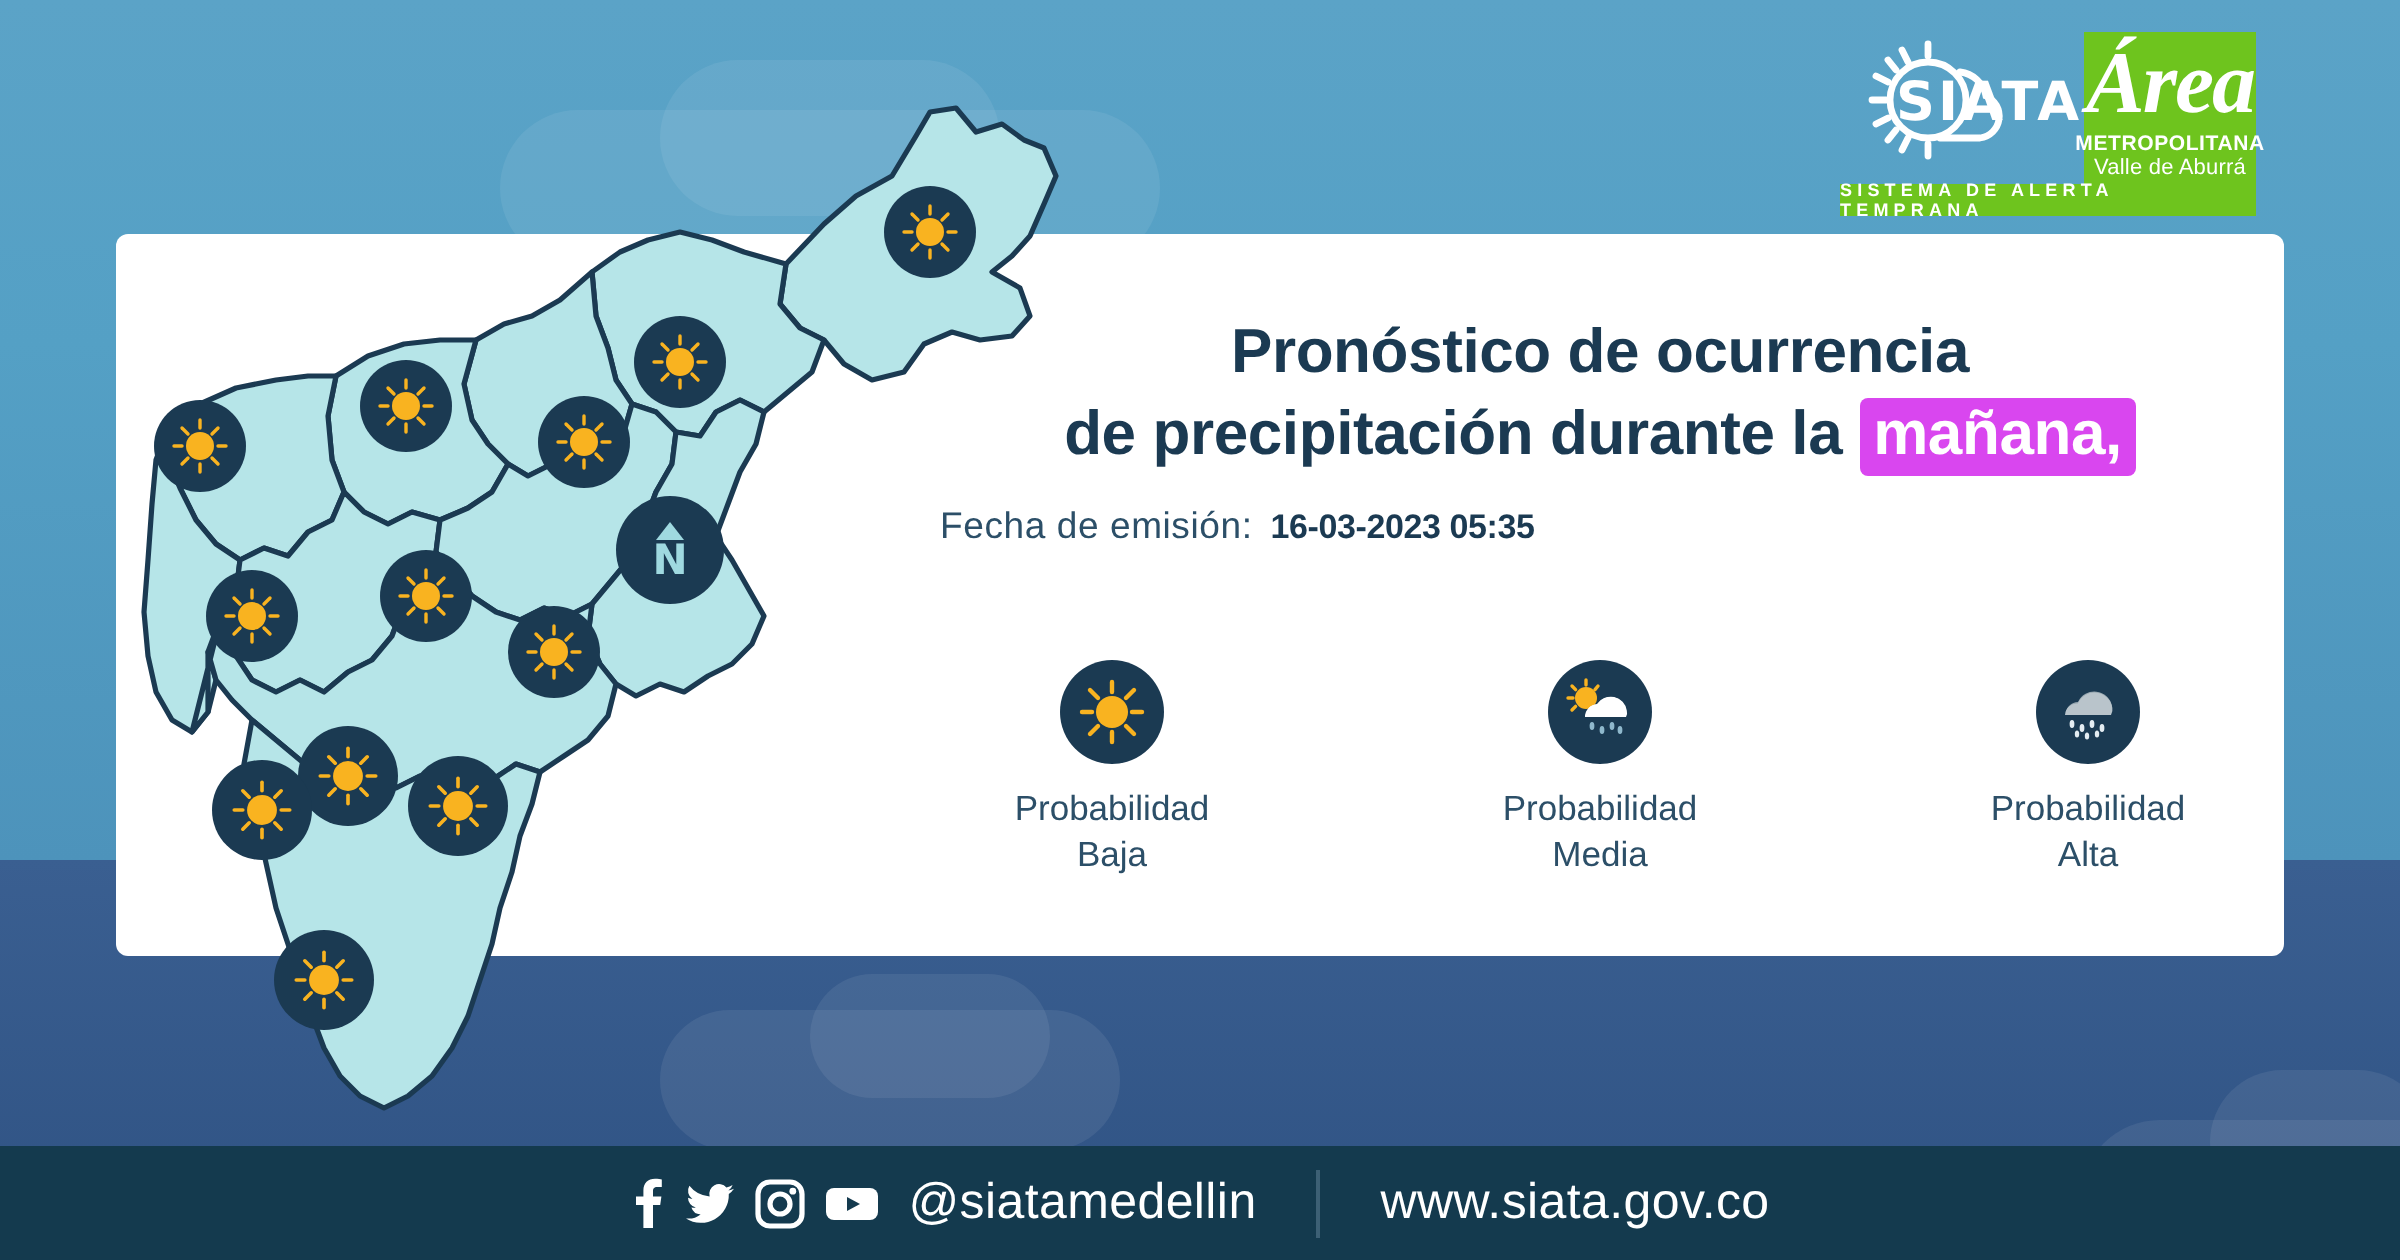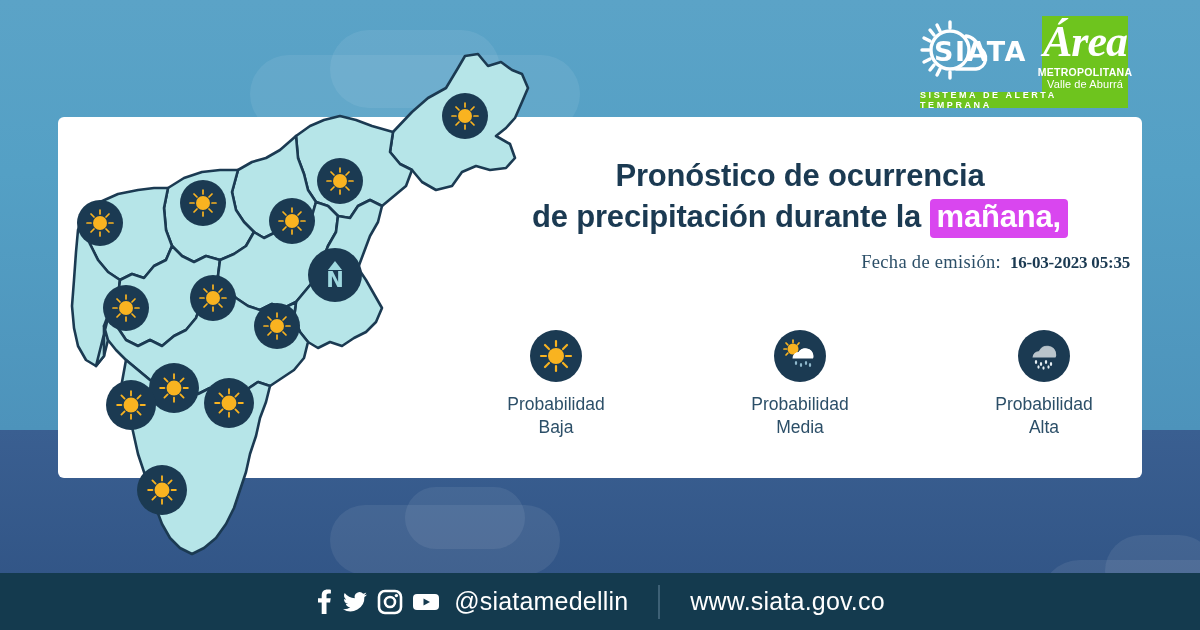--- a/index.html
+++ b/index.html
@@ -27,21 +27,21 @@
   .footer{position:absolute;left:0;bottom:0;width:1200px;height:57px;background:#143a4e;
     display:flex;align-items:center;justify-content:center;gap:0;}
   .footer-inner{display:flex;align-items:center;gap:14px;}
   .social{display:flex;align-items:center;gap:9px;}
   .social svg{display:block;}
   .handle{color:#ffffff;font-size:25px;letter-spacing:.2px;}
   .divider{width:2px;height:34px;background:#3d6075;margin:0 16px;}
   .weburl{color:#ffffff;font-size:25px;letter-spacing:.2px;}
 
   
-  .logos{position:absolute;right:72px;top:16px;display:flex;align-items:flex-start;gap:14px;}
+  .logos{position:absolute;right:72px;top:16px;display:flex;align-items:flex-start;gap:0;}
   .siata-logo{position:relative;width:120px;height:70px;}
   .siata-word{position:absolute;left:26px;top:20px;color:#fff;font-size:27px;font-weight:bold;
     letter-spacing:1.5px;font-family:"DejaVu Sans", sans-serif;}
   .area-logo{width:86px;height:84px;background:#6ec41e;position:relative;
     display:flex;flex-direction:column;align-items:center;justify-content:flex-start;}
   .area-script{color:#fff;font-size:44px;font-family:"Liberation Serif", serif;font-style:italic;
     font-weight:bold;line-height:1;margin-top:4px;letter-spacing:-1px;}
   .area-l1{color:#fff;font-size:10.5px;font-weight:bold;letter-spacing:.3px;margin-top:2px;}
   .area-l2{color:#fff;font-size:11px;letter-spacing:.1px;}
   .tagline{position:absolute;right:72px;top:92px;width:208px;height:16px;background:#6ec41e;
@@ -50,21 +50,21 @@
 
   
   .card{position:absolute;left:58px;top:117px;width:1084px;height:361px;background:#ffffff;
     border-radius:6px;}
 
   
   .textblock{position:absolute;left:470px;top:155px;width:660px;text-align:center;}
   .title{color:#1b3a52;font-size:31px;font-weight:bold;line-height:1.33;letter-spacing:-.2px;}
   .title .hl{background:#d946ef;color:#ffffff;border-radius:4px;padding:1px 7px 3px 7px;
     display:inline-block;line-height:1.12;}
-  .datewrap{margin-top:14px;display:flex;align-items:baseline;justify-content:flex-end;gap:9px;font-family:Liberation Serif, serif;}
+  .datewrap{margin-top:14px;display:flex;align-items:baseline;justify-content:flex-start;gap:9px;}
   .datelabel{color:#2c4f68;font-size:18.5px;letter-spacing:.3px;}
   .dateval{color:#1b3a52;font-size:17px;font-weight:bold;letter-spacing:-.2px;}
 
   
   .legend{position:absolute;left:470px;top:330px;width:660px;display:flex;justify-content:center;gap:104px;}
   .legend-item{display:flex;flex-direction:column;align-items:center;width:140px;}
   .legend-icon{width:52px;height:52px;border-radius:50%;background:#1b3a52;
     display:flex;align-items:center;justify-content:center;}
   .legend-label{margin-top:11px;color:#2c4f68;font-size:17.5px;line-height:1.3;text-align:center;}
 

